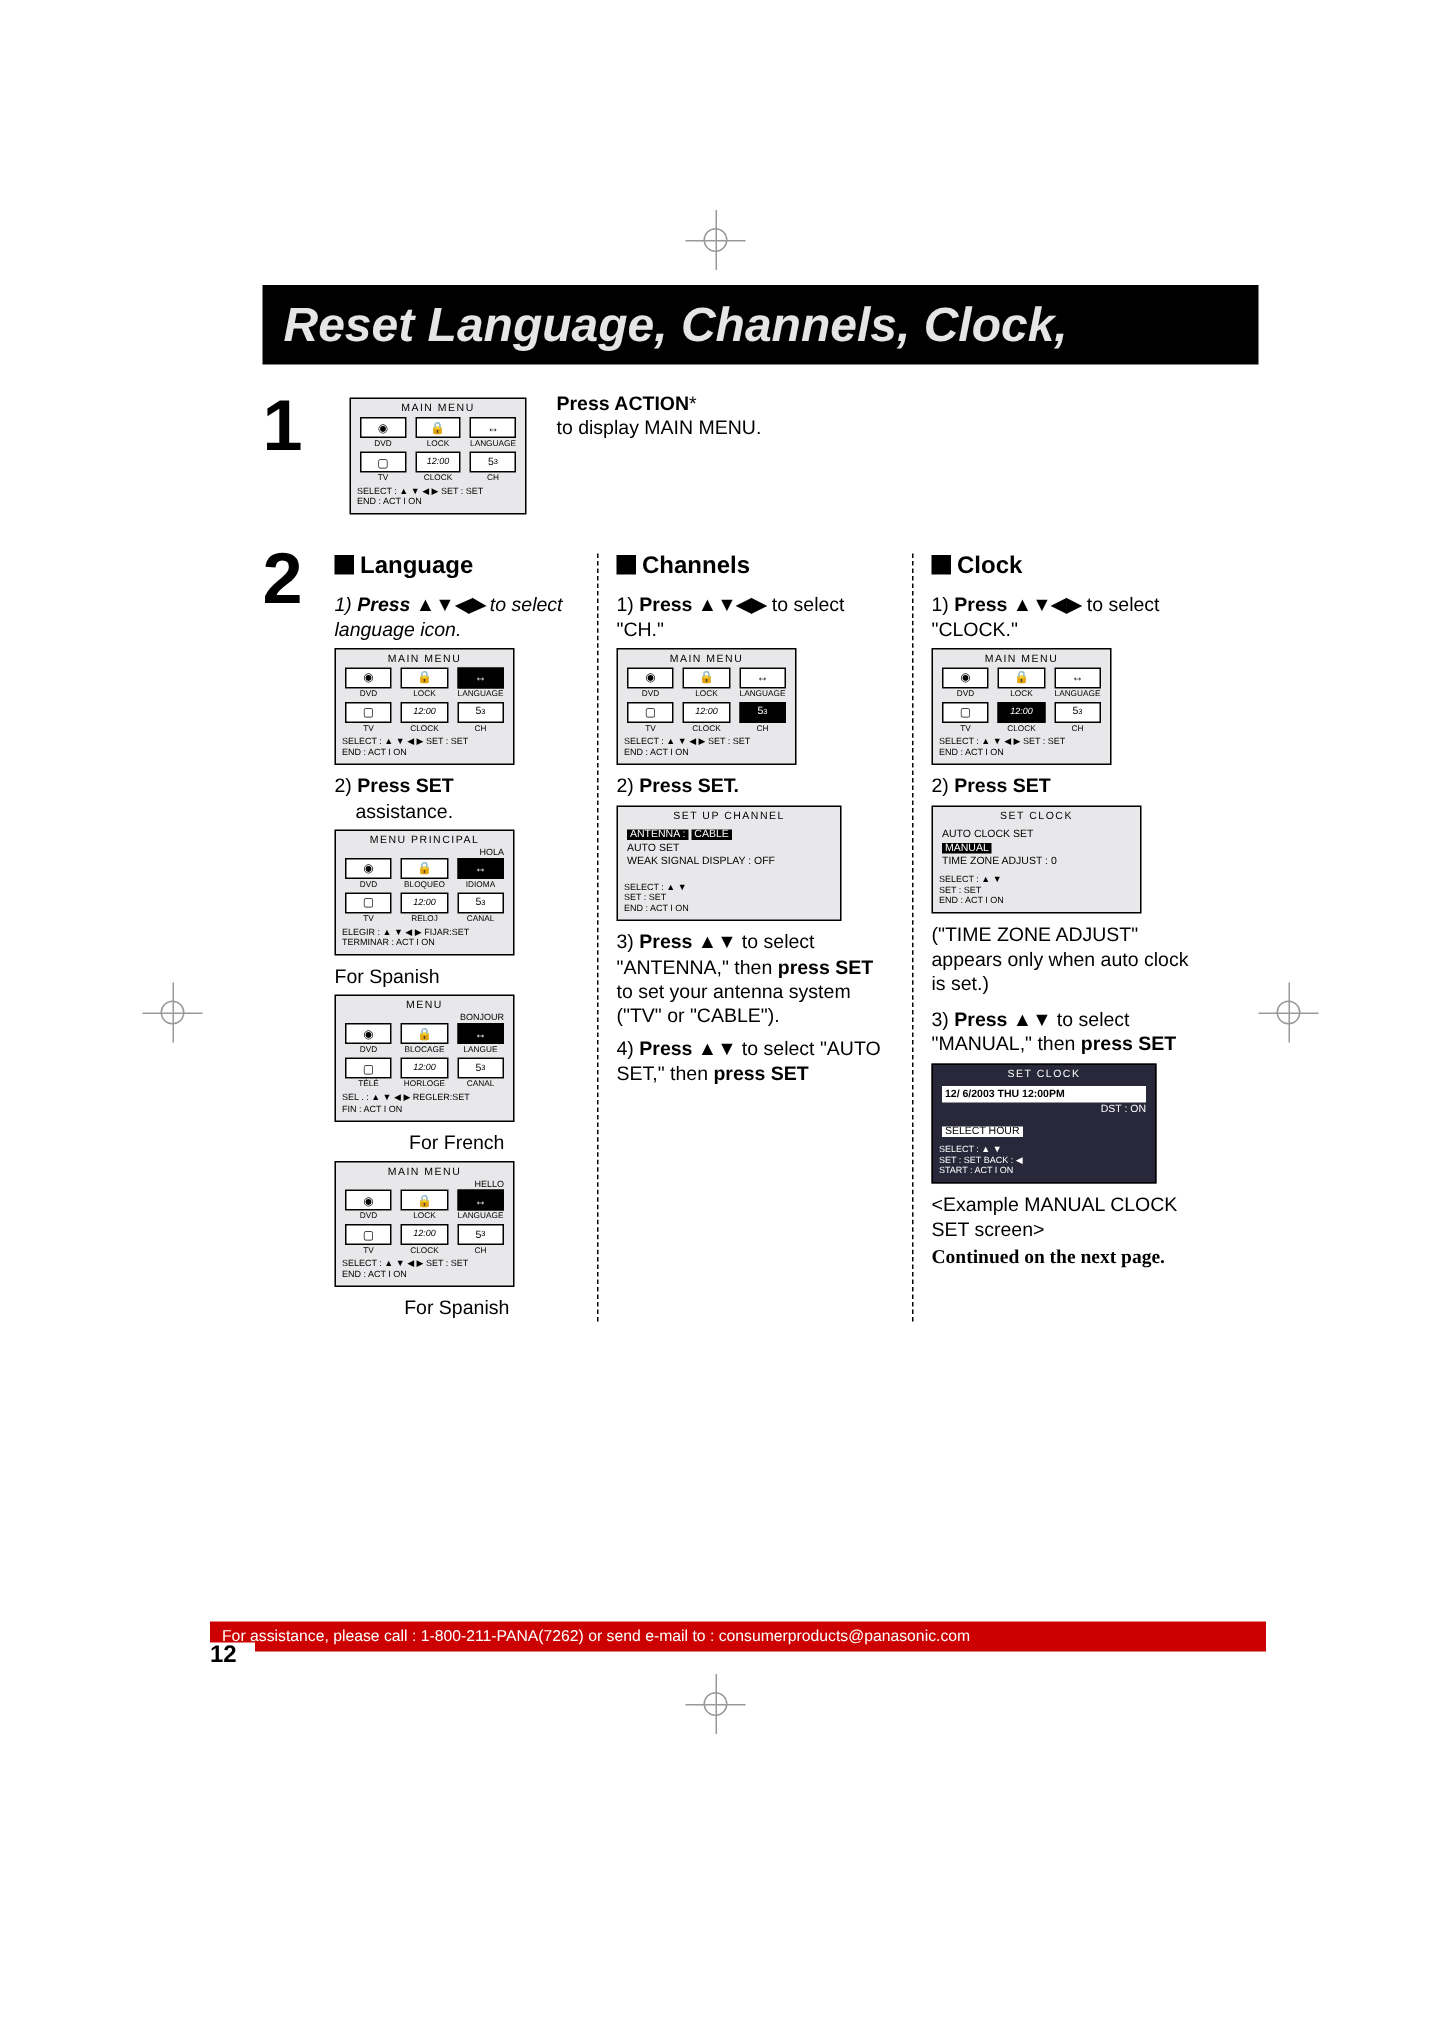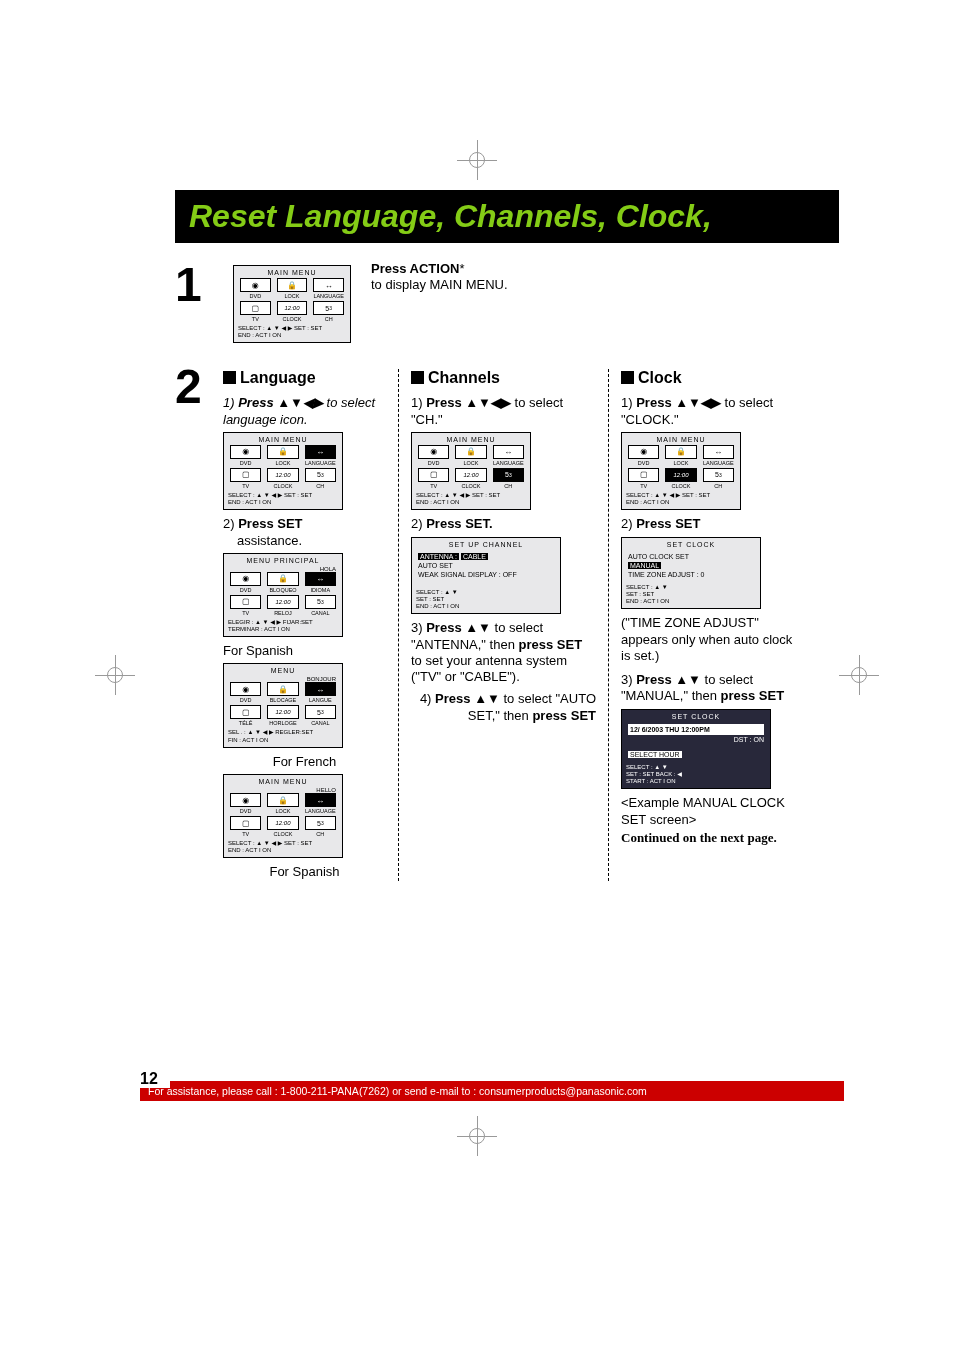--- a/index.html
+++ b/index.html
@@ -6,21 +6,21 @@
   body {
     font-family: Arial, Helvetica, sans-serif;
     width: 954px;
     height: 1351px;
     background: #fff;
     position: relative;
     padding: 190px 115px 0 175px;
   }
   .title-banner {
     background: #000;
-    color: #84cc16;
+    color: #e5e5e5;
     font-size: 32px;
     font-weight: bold;
     padding: 8px 14px;
     margin-bottom: 18px;
     font-style: italic;
   }
   .row { display: flex; }
   .step-num {
     font-size: 48px;
     font-weight: bold;
@@ -52,21 +52,21 @@
   }
   .col { width: 190px; padding-right: 12px; }
   .col.sep { border-left: 1px dashed #000; padding-left: 12px; }
   .arrows { font-family: Arial; }
   .greet { text-align:right; font-size:6px; padding-right:2px; }
   .footer-bar {
     position:absolute; bottom:250px; left:140px; right:110px;
     background:#c00; color:#fff; font-size:10.5px; padding:4px 8px;
   }
   .page-num {
-    position:absolute; bottom:263px; left:140px; font-size:16px; font-weight:bold;
+    position:absolute; bottom:238px; left:140px; font-size:16px; font-weight:bold;
     background:#fff; padding-right:12px;
   }
   .crosshair { position:absolute; width:40px; height:40px; }
   .crosshair::before, .crosshair::after { content:""; position:absolute; background:#999; }
   .crosshair::before { left:50%; top:0; width:1px; height:100%; }
   .crosshair::after { top:50%; left:0; height:1px; width:100%; }
   .crosshair .circ { position:absolute; left:50%; top:50%; width:16px; height:16px; border:1px solid #999; border-radius:50%; transform:translate(-50%,-50%); }
   .hl { background:#000; color:#fff; padding:0 2px; }
   .inv { background:#28283a; }
   .inv .screen-title, .inv .cell .lbl, .inv .screen-footer { color:#fff; }
@@ -351,21 +351,21 @@
           <div>SELECT : ▲ ▼</div>
             <div>SET      : SET</div>
             <div>END      : ACT I ON</div>
         </div>
       </div>
 
       <div class="body-text" style="margin-top:4px;">
         <span>3)</span> <b><span>Press </span><span class="arrows">▲▼</span></b><span> to select "ANTENNA," then </span><b>press SET</b><span> to set your antenna system ("TV" or "CABLE").</span>
       </div>
 
-      <div class="body-text" style="margin-top:6px;text-align:right;">
+      <div class="body-text" style="margin-top:6px;">
         <span>4)</span> <b><span>Press </span><span class="arrows">▲▼</span></b><span> to select "AUTO SET," then </span><b>press SET</b><span></span>
       </div>
 
     </div>
 
     <div class="col sep" style="width:205px;">
       <div class="sec-heading"><span class="sq"></span><span>Clock</span></div>
 
       <div class="body-text" style="margin-top:8px;">
         <span>1)</span> <b><span>Press </span><span class="arrows">▲▼◀▶</span></b><span> to select "CLOCK."</span>

